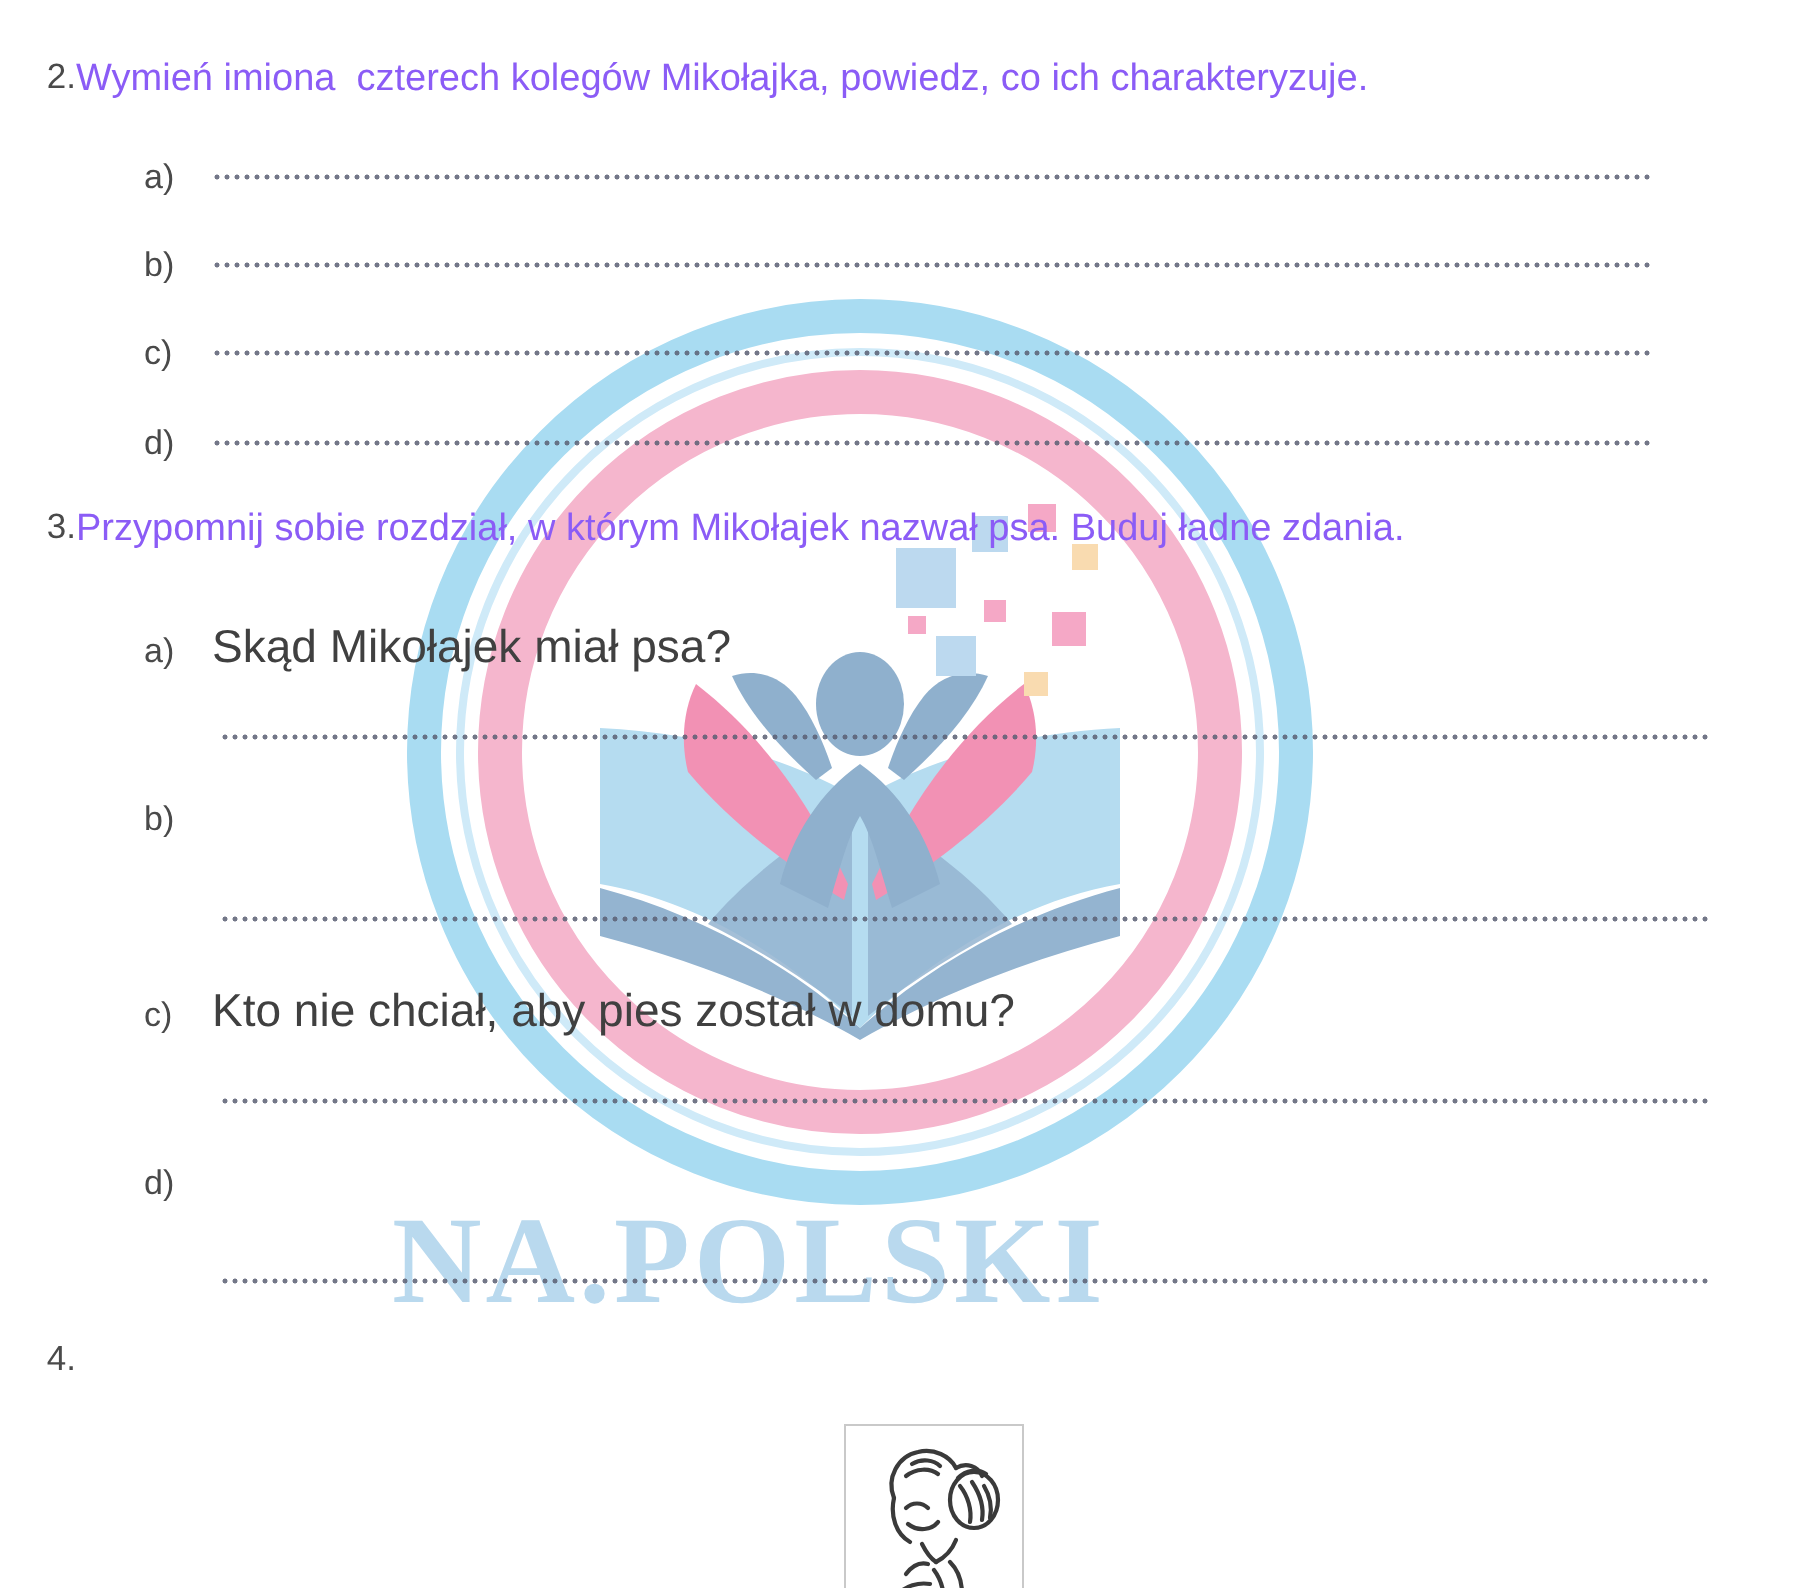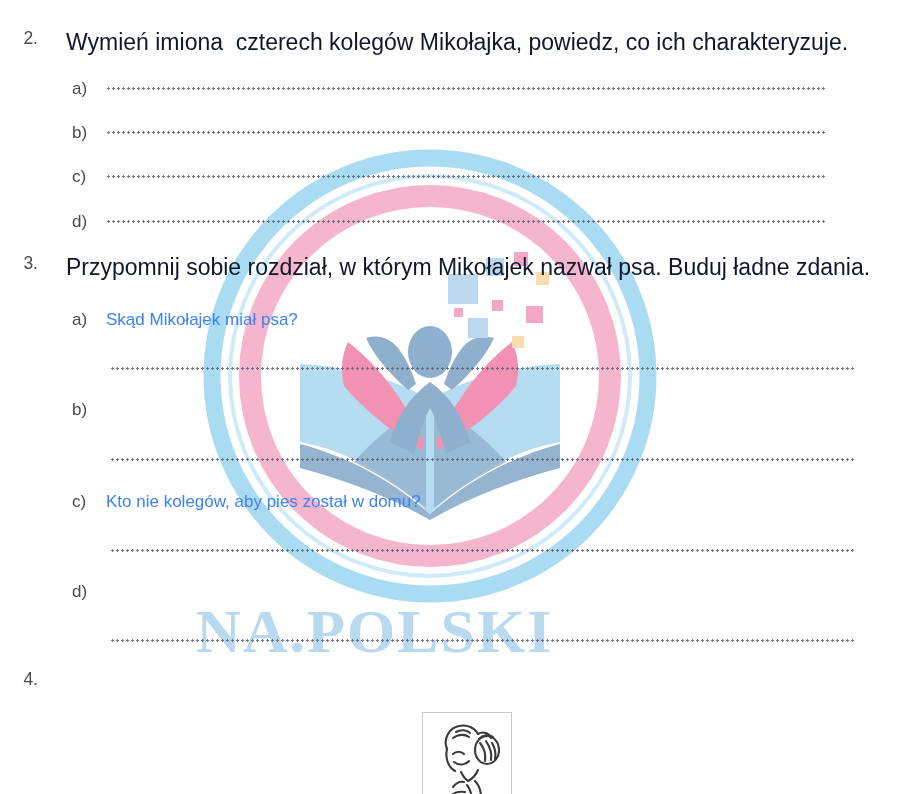--- a/index.html
+++ b/index.html
@@ -65,23 +65,23 @@
   }
   .q-num {
     width: 38px;
     text-align: right;
     flex: 0 0 38px;
     font-size: 17.5px;
     color: #4a4a4a;
     font-weight: 400;
   }
   .q-text {
-    margin-left: 28px;
-    font-size: 23px;
-    color: #0f172a;
+    margin-left: 0;
+    font-size: 19px;
+    color: #8b5cf6;
     line-height: 1.25;
     white-space: pre-wrap;
   }
   .q-text.underlined-tail .u {
     text-decoration: underline;
     text-underline-offset: 3px;
   }
 
   
   .sub-inline {
@@ -116,22 +116,22 @@
   }
 
   
   .sub-block { position: absolute; left: 0; width: 900px; }
   .sub-q {
     display: flex;
     align-items: baseline;
   }
   .sub-q .sub-letter { margin-left: 72px; }
   .sub-q-text {
-    font-size: 17px;
-    color: #3b82f6;
+    font-size: 23px;
+    color: #404040;
   }
   .answer-line {
     position: absolute;
     height: 3px;
     background-image: radial-gradient(circle, #5a5f73 1.1px, rgba(0,0,0,0) 1.4px);
     background-size: 5px 3px;
     background-repeat: repeat-x;
     opacity: .85;
   }
 
@@ -253,21 +253,21 @@
     <div class="sub-block" style="top:400px;">
       <div class="sub-q">
         <div class="sub-letter">b)</div>
       </div>
     </div>
     <div class="answer-line" style="left:110px; width:745px; top:458px;"></div>
 
     <div class="sub-block" style="top:492px;">
       <div class="sub-q">
         <div class="sub-letter">c)</div>
-        <div class="sub-q-text">Kto nie kolegów, aby pies został w domu?</div>
+        <div class="sub-q-text">Kto nie chciał, aby pies został w domu?</div>
       </div>
     </div>
     <div class="answer-line" style="left:110px; width:745px; top:549px;"></div>
 
     <div class="sub-block" style="top:582px;">
       <div class="sub-q">
         <div class="sub-letter">d)</div>
       </div>
     </div>
     <div class="answer-line" style="left:110px; width:745px; top:639px;"></div>

